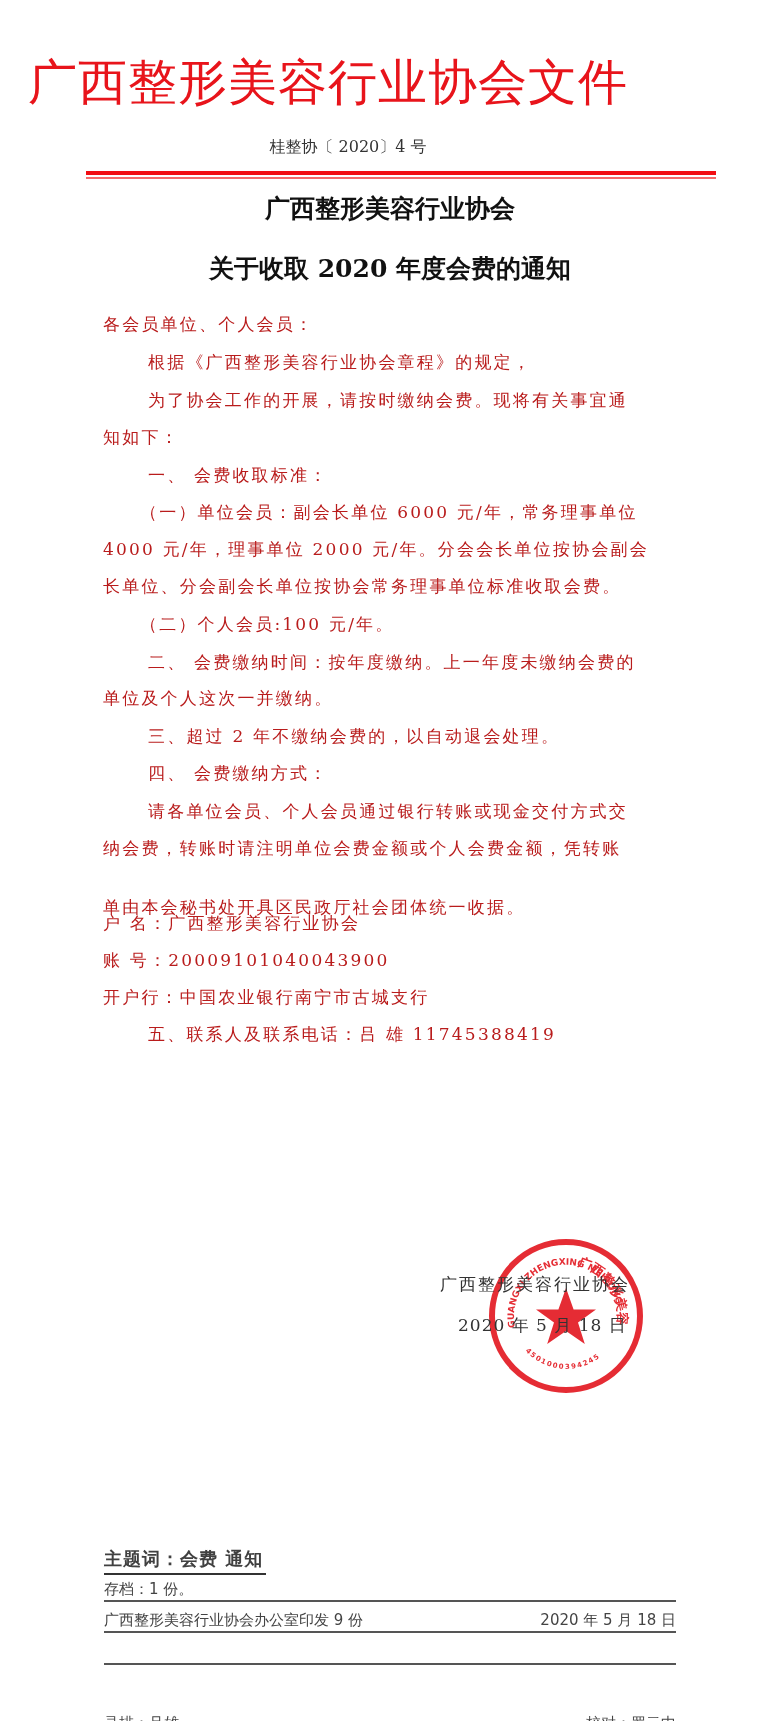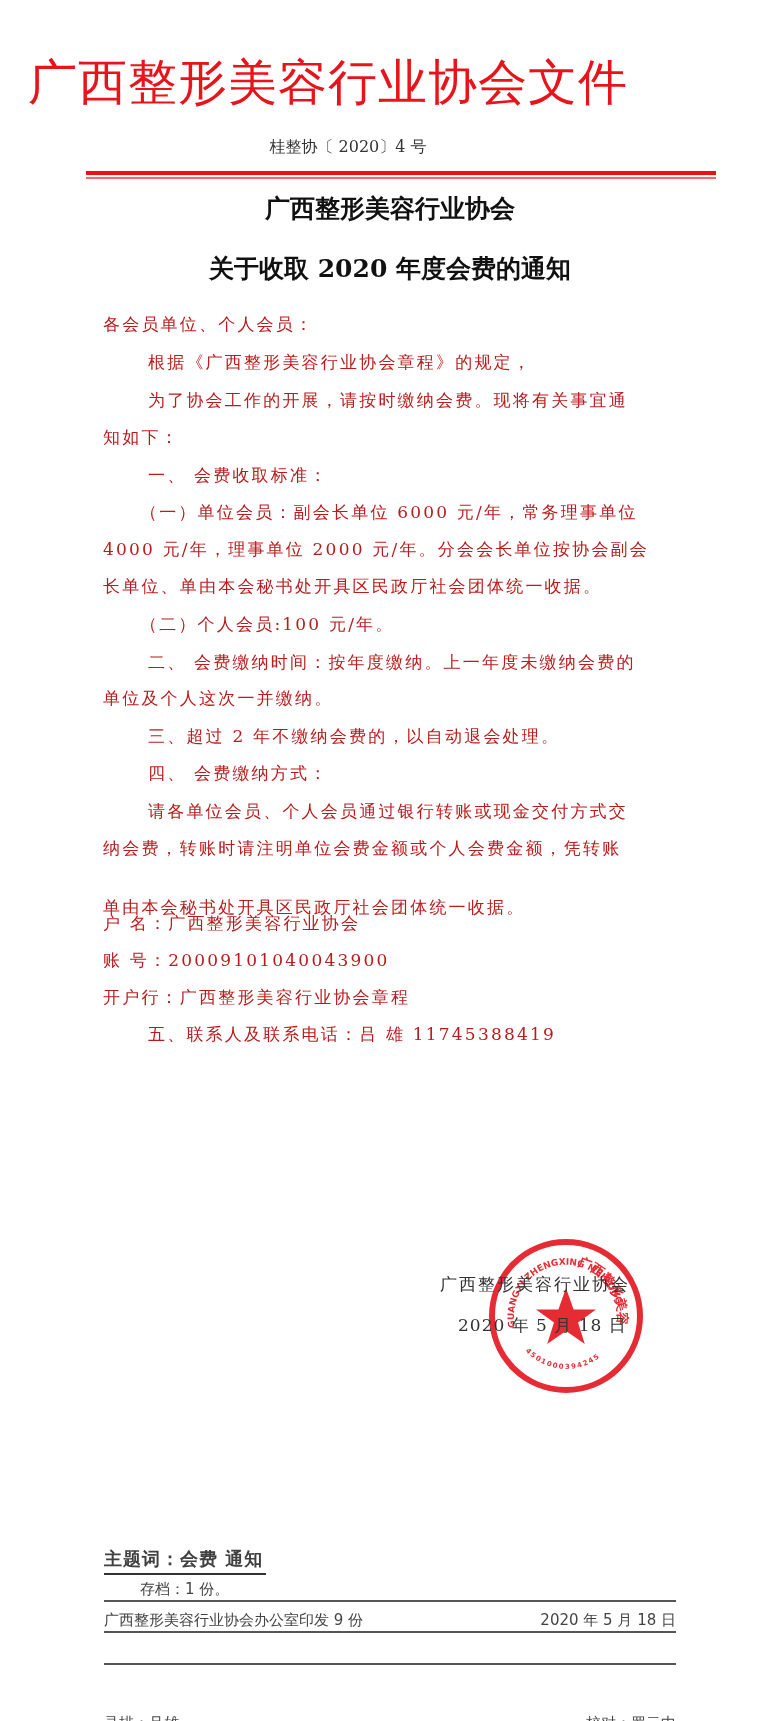--- a/index.html
+++ b/index.html
@@ -101,21 +101,21 @@
       left: 104px; top: 1573px; width: 162px; height: 2px; background: #333;
     }
     .rule {
       left: 104px; width: 572px; height: 2px; background: #555;
     }
     .rule-1 { top: 1600px; }
     .rule-2 { top: 1631px; }
     .rule-3 { top: 1663px; }
     .footer-left { left: 104px; }
     .footer-right { right: 104px; text-align: right; }
-    .f-row-1 { top: 1580px; margin-left: 36px; }
+    .f-row-1 { top: 1580px; }
     .f-row-2 { top: 1611px; }
     .f-row-3 { top: 1714px; }
   </style>
 </head>
 <body>
 
 <div class="abs letterhead-title">广西整形美容行业协会文件</div>
 <div class="abs doc-number">桂整协〔 2020〕4 号</div>
 <div class="abs red-rule-thick"></div>
 <div class="abs red-rule-thin"></div>
@@ -124,34 +124,34 @@
 <div class="abs heading heading-2">关于收取 2020 年度会费的通知</div>
 
 <div class="abs line" style="top:312px">各会员单位、个人会员：</div>
 <div class="abs line indent" style="top:350px">根据《广西整形美容行业协会章程》的规定，</div>
 <div class="abs line indent" style="top:388px">为了协会工作的开展，请按时缴纳会费。现将有关事宜通</div>
 <div class="abs line" style="top:425px">知如下：</div>
 
 <div class="abs line indent" style="top:463px">一、  会费收取标准：</div>
 <div class="abs line indent-sm" style="top:500px">（一）单位会员：副会长单位 6000 元/年，常务理事单位</div>
 <div class="abs line" style="top:537px">4000 元/年，理事单位 2000 元/年。分会会长单位按协会副会</div>
-<div class="abs line" style="top:574px">长单位、单由本会秘书处开具区民政厅社会团体统一收据。</div>
+<div class="abs line" style="top:574px">长单位、分会副会长单位按协会常务理事单位标准收取会费。</div>
 <div class="abs line indent-sm" style="top:612px">（二）个人会员:100 元/年。</div>
 
 <div class="abs line indent" style="top:650px">二、  会费缴纳时间：按年度缴纳。上一年度未缴纳会费的</div>
 <div class="abs line" style="top:686px">单位及个人这次一并缴纳。</div>
 <div class="abs line indent" style="top:724px">三、超过 2 年不缴纳会费的，以自动退会处理。</div>
 <div class="abs line indent" style="top:761px">四、  会费缴纳方式：</div>
 <div class="abs line indent" style="top:799px">请各单位会员、个人会员通过银行转账或现金交付方式交</div>
 <div class="abs line" style="top:836px">纳会费，转账时请注明单位会费金额或个人会费金额，凭转账</div>
 <div class="abs line" style="top:895px">单由本会秘书处开具区民政厅社会团体统一收据。</div>
 
 <div class="abs line" style="top:911px">户 名：广西整形美容行业协会</div>
 <div class="abs line" style="top:948px">账 号：20009101040043900</div>
-<div class="abs line" style="top:985px">开户行：广西整形美容行业协会章程</div>
+<div class="abs line" style="top:985px">开户行：中国农业银行南宁市古城支行</div>
 <div class="abs line indent" style="top:1022px">五、联系人及联系电话：吕 雄 11745388419</div>
 
 <svg class="abs seal" viewBox="0 0 160 160">
   <defs>
     <path id="seal-arc-top" d="M 30 95 A 52 52 0 1 1 130 95"></path>
     <path id="seal-arc-bottom" d="M 34 108 A 55 55 0 0 0 126 108"></path>
   </defs>
   <circle cx="80" cy="80" r="74" fill="none" stroke="#e31b23" stroke-width="6"></circle>
   <polygon fill="#e31b23" points="80,52 87.6,73.5 110,73.5 92,86.5 98.8,108 80,95 61.2,108 68,86.5 50,73.5 72.4,73.5"></polygon>
   <text font-family="DejaVu Sans, sans-serif" font-size="9" font-weight="bold" fill="#e31b23">

